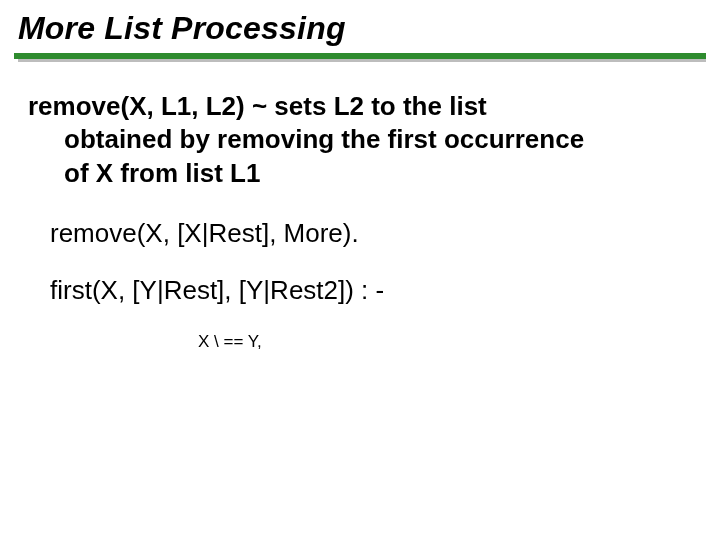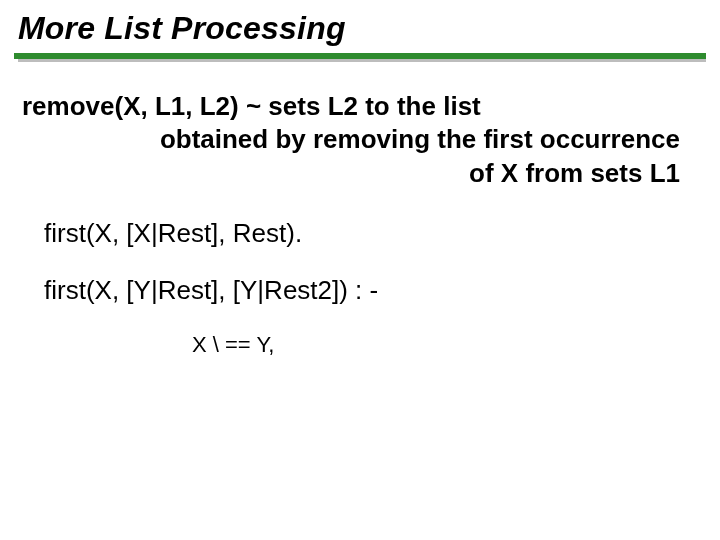--- a/index.html
+++ b/index.html
@@ -35,41 +35,40 @@
   .rule-green {
     height: 6px;
     background: #2e8b2e;
   }
   .rule-shadow {
     height: 3px;
     background: #bdbdbd;
     margin-left: 4px;
   }
   .body {
-    padding: 28px 40px 0 22px;
+    padding: 28px 40px 0 28px;
   }
   .desc {
     font-size: 26px;
     font-weight: bold;
     line-height: 1.28;
     margin: 0 0 28px 0;
   }
   .desc .cont {
     display: block;
     padding-left: 36px;
-    text-align: right;
   }
   .code-line {
     font-size: 26px;
     font-weight: normal;
     margin: 0 0 26px 0;
     padding-left: 22px;
   }
   .code-sub {
-    font-size: 22px;
+    font-size: 17px;
     font-weight: normal;
     margin: 8px 0 24px 0;
     padding-left: 170px;
   }
 </style>
 </head>
 <body>
 
 <div class="slide">
 
@@ -80,24 +79,24 @@
   <div class="rule-wrap">
     <div class="rule-green"></div>
     <div class="rule-shadow"></div>
   </div>
 
   <div class="body">
 
     <p class="desc">
       <span>remove(X, L1, L2) ~ sets L2 to the list</span>
       <span class="cont">obtained by removing the first occurrence</span>
-      <span class="cont">of X from sets L1</span>
+      <span class="cont">of X from list L1</span>
     </p>
 
-    <p class="code-line">first(X, [X|Rest], Rest).</p>
+    <p class="code-line">remove(X, [X|Rest], More).</p>
 
     <p class="code-line">first(X, [Y|Rest], [Y|Rest2]) : -</p>
 
     <p class="code-sub">X \ == Y,</p>
 
 
   </div>
 
 </div>
 

